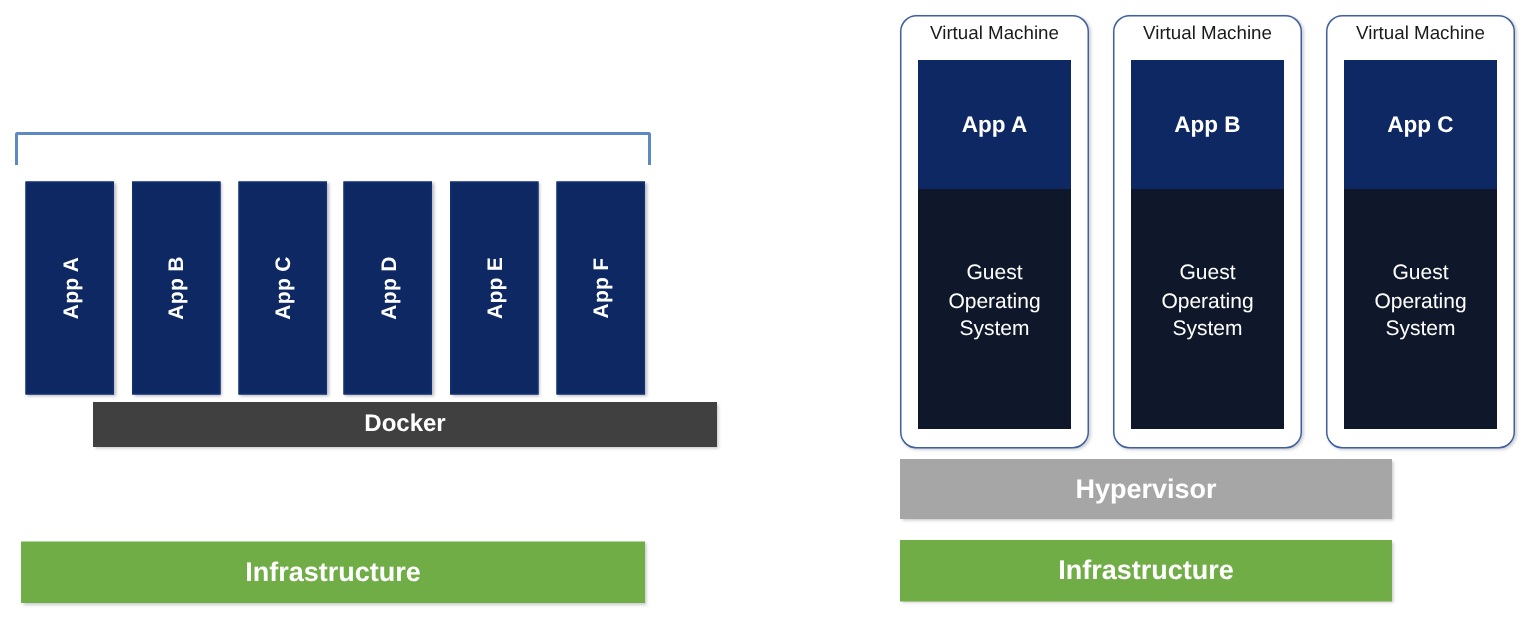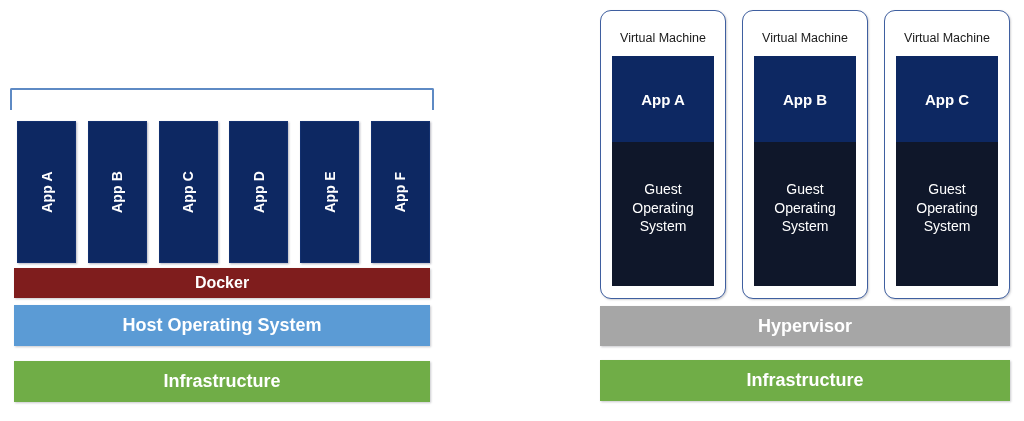--- a/index.html
+++ b/index.html
@@ -82,21 +82,21 @@
     left: 14px;
     width: 416px;
     box-sizing: border-box;
     display: flex;
     align-items: center;
     justify-content: center;
     color: #ffffff;
     font-weight: bold;
     box-shadow: 1px 1px 2px rgba(120,120,130,.40);
   }
-  #layer-docker   { top: 268px; height: 30px; background: #7f1d1d; font-size: 16px; }
+  #layer-docker   { top: 268px; height: 30px; background: #404040; font-size: 16px; margin-left: 48px; }
   #layer-host-os  { top: 305px; height: 41px; background: #5b9bd5; font-size: 18px; }
   #layer-infra-l  { top: 361px; height: 41px; background: #70ad47; font-size: 18px; }
 
   
   .vm-row {
     position: absolute;
     left: 76px;   
     top: 10px;
     width: 410px;
     height: 289px;
@@ -107,21 +107,21 @@
     width: 126px;
     height: 289px;
     background: #ffffff;
     border: 1.5px solid #3f5fa0;
     border-radius: 11px;
     box-sizing: border-box;
     box-shadow: 1px 1px 2px rgba(120,120,130,.35);
     display: flex;
     flex-direction: column;
     align-items: center;
-    padding: 20px 11px 12px 11px;
+    padding: 4px 11px 12px 11px;
   }
   .vm-card-title {
     font-size: 12.5px;
     color: #1a1a1a;
     margin-bottom: 11px;
     white-space: nowrap;
   }
   .vm-inner {
     width: 100%;
     flex: 1;
@@ -149,21 +149,21 @@
     font-size: 14px;
     line-height: 1.35;
     padding-bottom: 12px;
     box-sizing: border-box;
   }
 
   
   .layer-r {
     position: absolute;
     left: 76px;   
-    width: 410px;
+    width: 328px;
     box-sizing: border-box;
     display: flex;
     align-items: center;
     justify-content: center;
     color: #ffffff;
     font-weight: bold;
     box-shadow: 1px 1px 2px rgba(120,120,130,.40);
   }
   #layer-hypervisor { top: 306px; height: 40px; background: #a6a6a6; font-size: 18px; }
   #layer-infra-r    { top: 360px; height: 41px; background: #70ad47; font-size: 18px; }
@@ -192,21 +192,20 @@
     <div class="app-box">
       <span class="vlabel">App E</span>
     </div>
     <div class="app-box">
       <span class="vlabel">App F</span>
     </div>
   </div>
 
   <div class="layer" id="layer-docker">Docker</div>
 
-  <div class="layer" id="layer-host-os">Host Operating System</div>
 
   <div class="layer" id="layer-infra-l">Infrastructure</div>
 </div>
 
 <div class="panel" id="vm-panel">
 
   <div class="vm-row">
 
     <div class="vm-card">
       <div class="vm-card-title">Virtual Machine</div>

